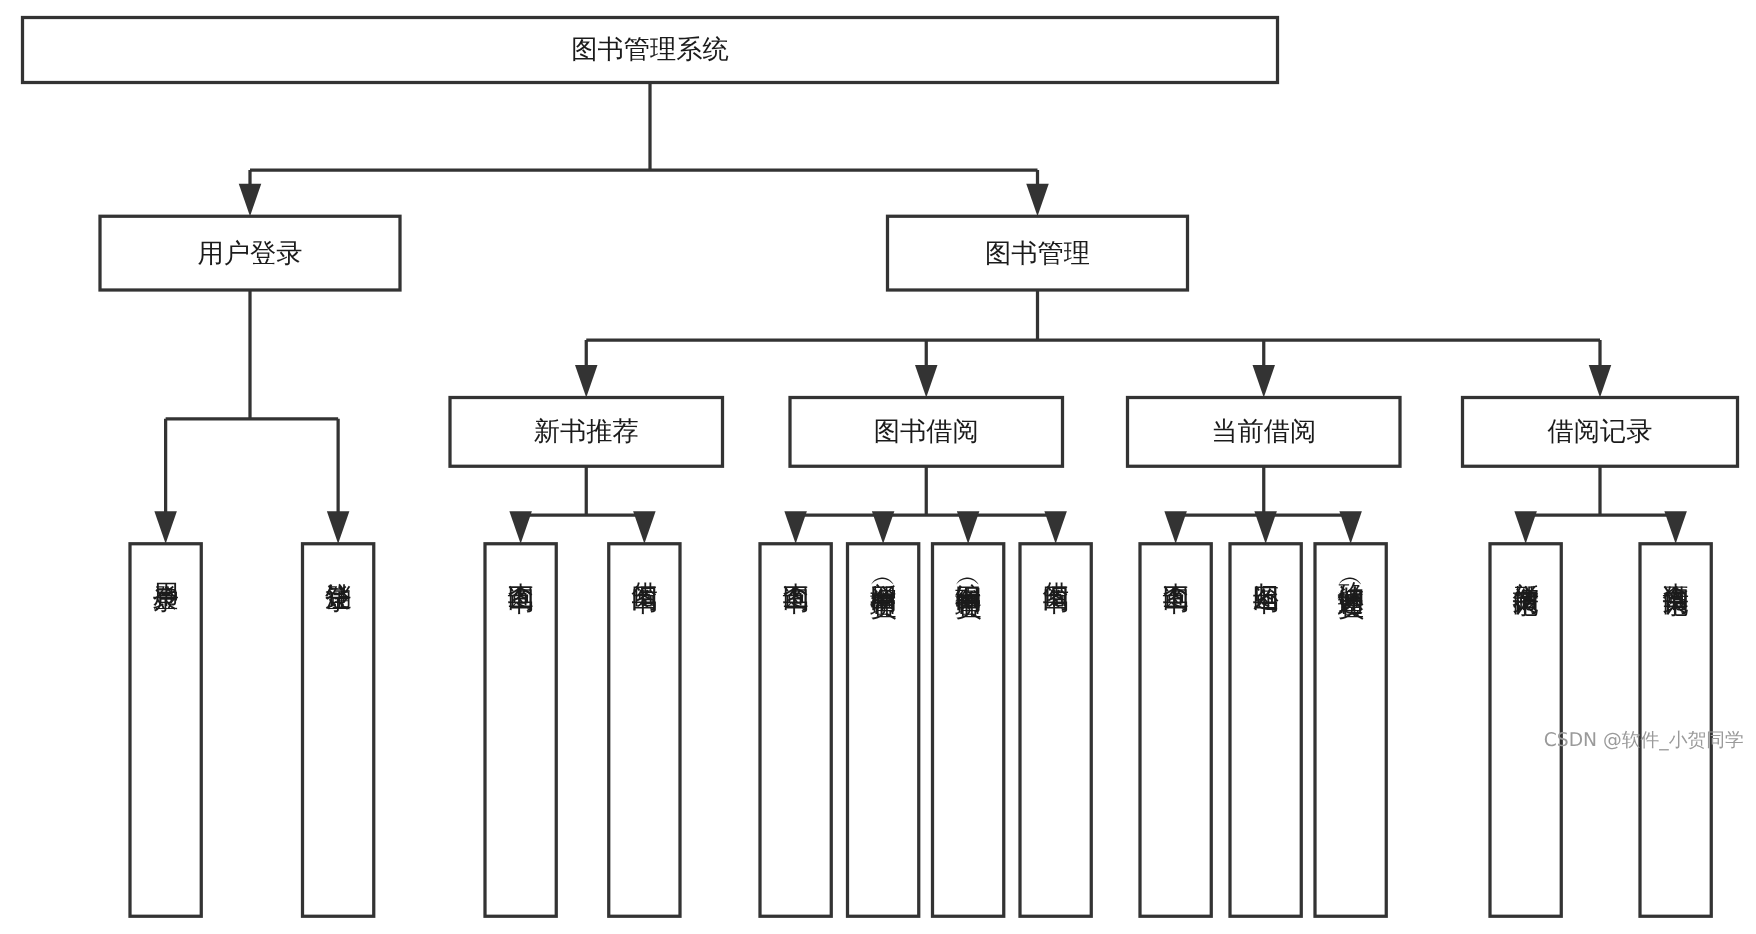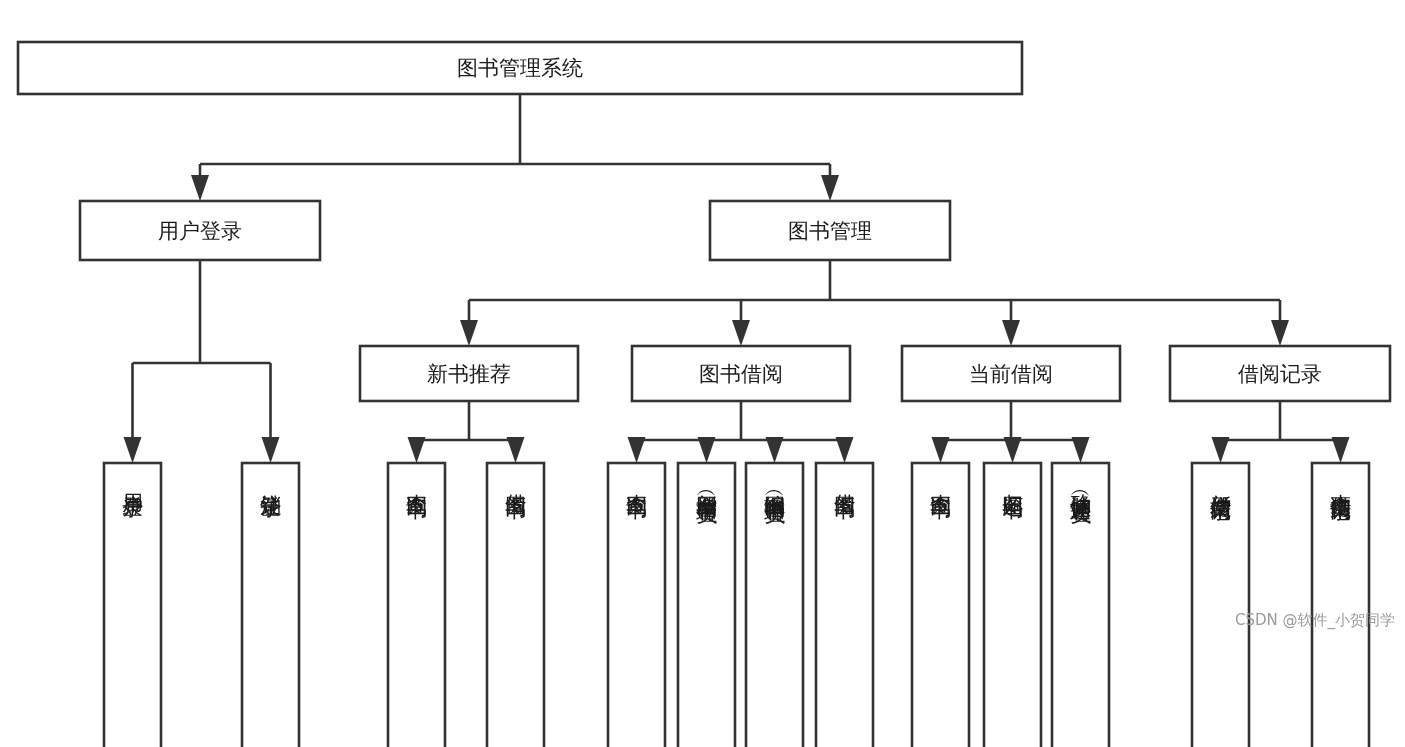--- a/index.html
+++ b/index.html
@@ -11,21 +11,20 @@
     width: 1405px;
     height: 747px;
     font-family: "DejaVu Sans", "Liberation Sans", sans-serif;
     overflow: hidden;
     position: relative;
   }
   #diagram-root {
     position: relative;
     width: 1405px;
     height: 608px;
-    margin-top: 28px;
   }
   svg#tree-svg {
     position: absolute;
     top: 0;
     left: 0;
     width: 1405px;
     height: 747px;
   }
   .node-box {
     fill: #ffffff;

